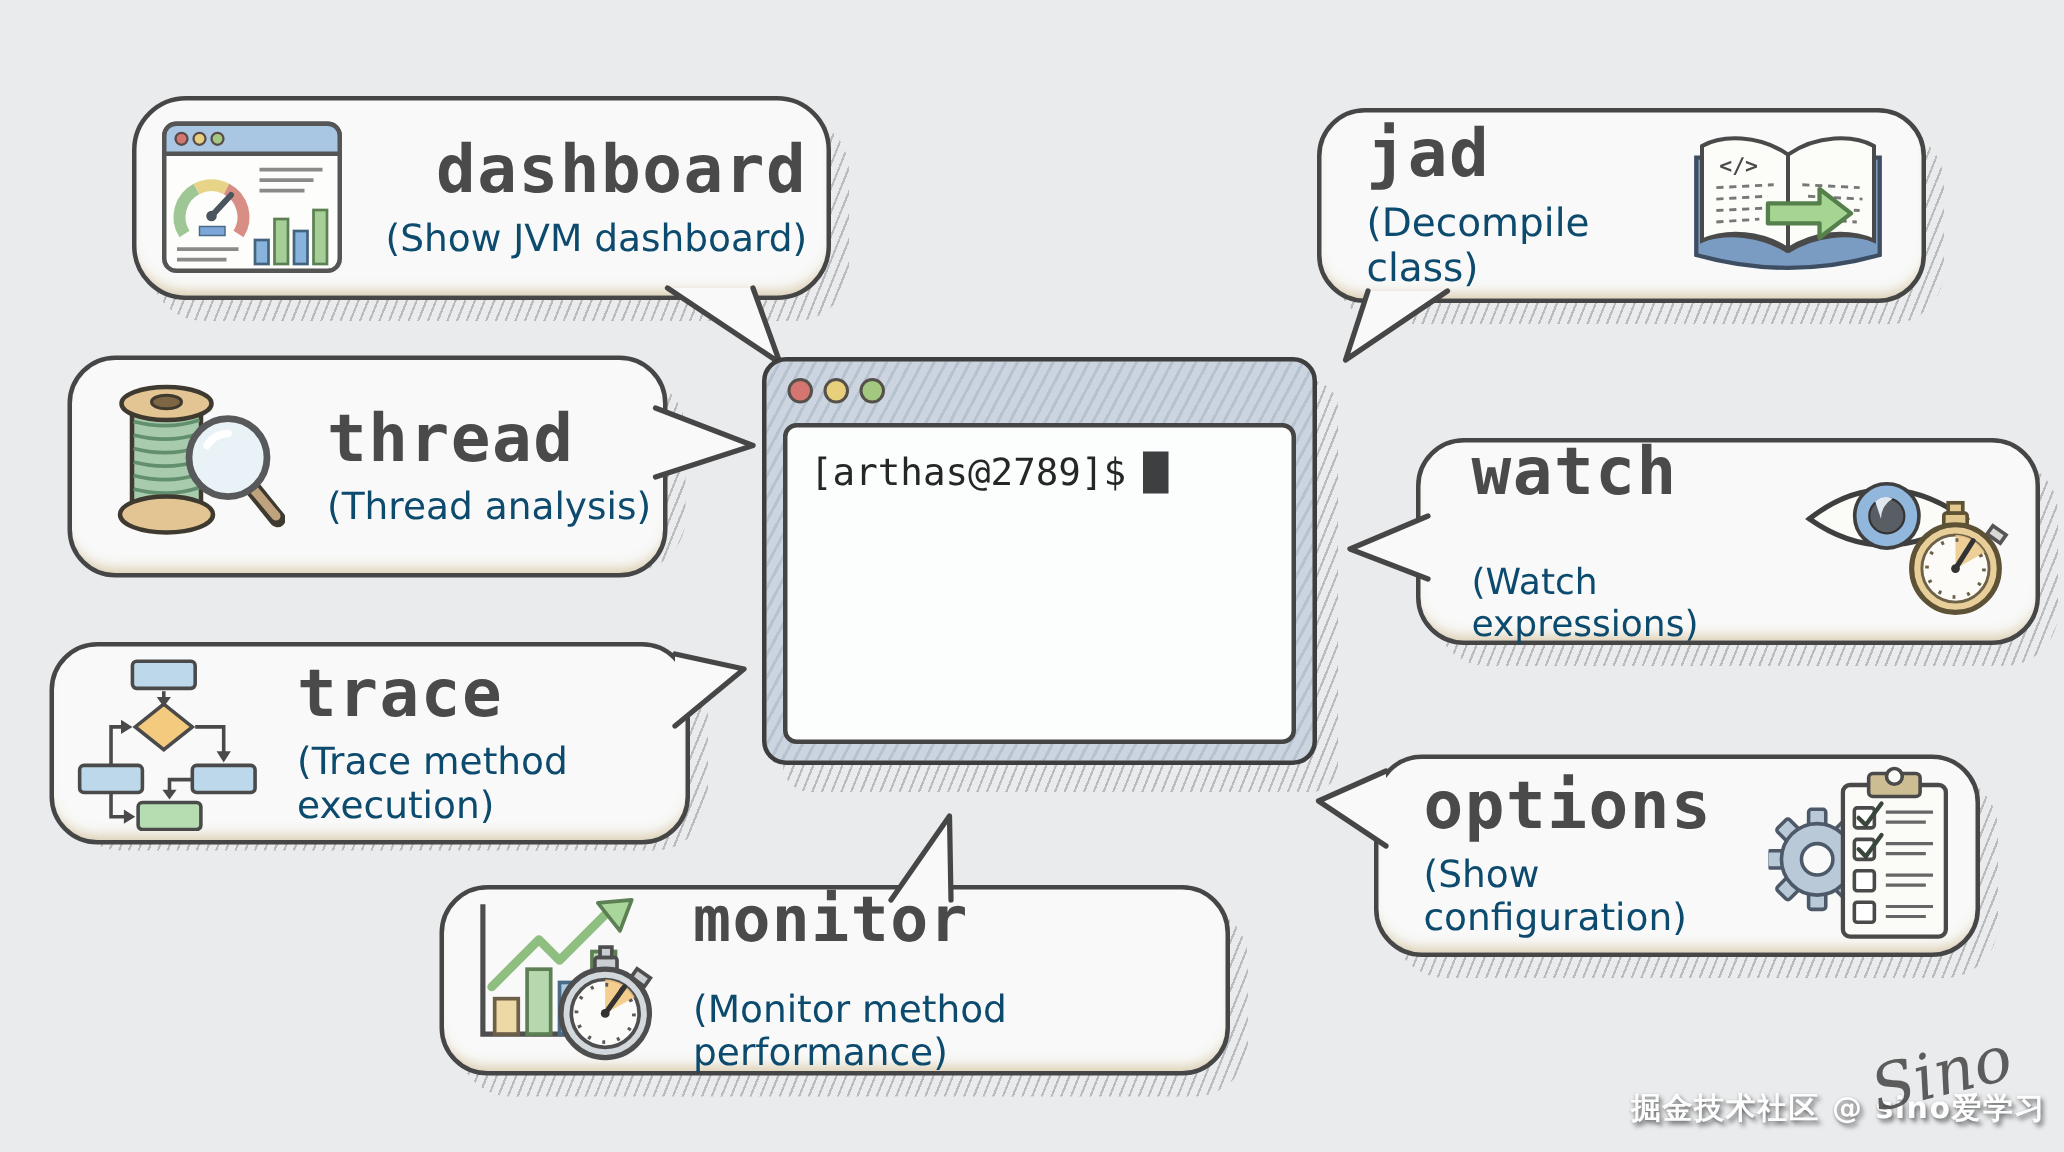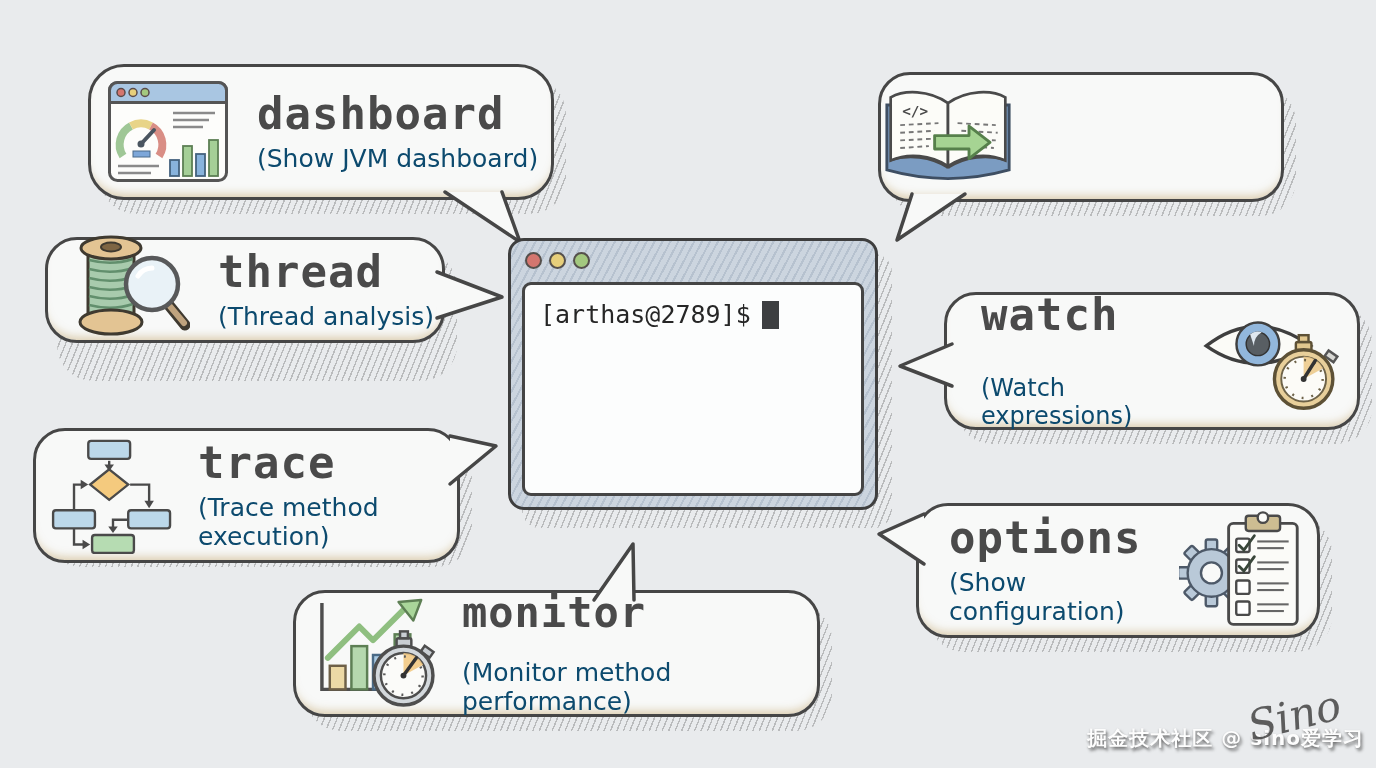--- a/index.html
+++ b/index.html
@@ -148,27 +148,27 @@
         <line x1="66" y1="40" x2="102" y2="40" stroke="#8a8a8a" stroke-width="2.5"></line>
         <line x1="66" y1="47" x2="96" y2="47" stroke="#8a8a8a" stroke-width="2.5"></line>
         <line x1="11" y1="86" x2="52" y2="86" stroke="#8a8a8a" stroke-width="2.5"></line>
         <line x1="11" y1="93" x2="44" y2="93" stroke="#8a8a8a" stroke-width="2.5"></line>
         <rect x="63" y="80" width="9" height="16" fill="#88b3dc" stroke="#44627e" stroke-width="1.8"></rect>
         <rect x="76" y="66" width="9" height="30" fill="#a5cf97" stroke="#5d7f54" stroke-width="1.8"></rect>
         <rect x="89" y="74" width="9" height="22" fill="#88b3dc" stroke="#44627e" stroke-width="1.8"></rect>
         <rect x="102" y="60" width="9" height="36" fill="#a5cf97" stroke="#5d7f54" stroke-width="1.8"></rect>
       </svg>
     </span>
-    <div class="txt" style="margin-left:28px;">
+    <div class="txt" style="margin-left:28px;text-align:right;">
       <span class="cmd">dashboard</span>
       <span class="desc">(Show JVM dashboard)</span>
     </div>
   </div>
 
-  <div class="bubble" style="left:45px;top:237px;width:400px;height:106px;align-items:center;">
+  <div class="bubble" style="left:45px;top:237px;width:400px;height:148px;align-items:center;">
     <span class="icon" style="margin-left:16px;">
       <svg width="126" height="112" viewBox="0 0 126 112">
         <rect x="24" y="16" width="46" height="70" fill="#a8cbad" stroke="#3f3a30" stroke-width="3"></rect>
         <path d="M25 26 q23 6 44 -1" fill="none" stroke="#628f6d" stroke-width="2.5"></path>
         <path d="M25 35 q23 6 44 -1" fill="none" stroke="#628f6d" stroke-width="2.5"></path>
         <path d="M25 44 q23 6 44 -1" fill="none" stroke="#628f6d" stroke-width="2.5"></path>
         <path d="M25 53 q23 6 44 -1" fill="none" stroke="#628f6d" stroke-width="2.5"></path>
         <path d="M25 62 q23 6 44 -1" fill="none" stroke="#628f6d" stroke-width="2.5"></path>
         <path d="M25 71 q23 6 44 -1" fill="none" stroke="#628f6d" stroke-width="2.5"></path>
         <ellipse cx="47" cy="88" rx="31" ry="12" fill="#e3c493" stroke="#3f3a30" stroke-width="3"></ellipse>
@@ -233,20 +233,24 @@
         <circle cx="95" cy="80" r="3" fill="#333"></circle>
       </svg>
     </span>
     <div class="txt" style="margin-left:24px;gap:16px;">
       <span class="cmd" style="font-size:42px;">monitor</span>
       <span class="desc">(Monitor method performance)</span>
     </div>
   </div>
 
   <div class="bubble" style="left:878px;top:72px;width:406px;height:130px;">
+    <div class="txt" style="margin-left:30px;flex:1;">
+      <span class="cmd">jad</span>
+      <span class="desc" style="font-size:26px;">(Decompile class)</span>
+    </div>
     <span class="icon" style="margin-right:22px;">
       <svg width="134" height="107" viewBox="0 0 140 112">
         <path d="M6 22 V90 Q70 108 134 90 V22 Z" fill="#7b9cc2" stroke="#3e4e62" stroke-width="3"></path>
         <path d="M70 20 C50 6 24 6 10 14 L10 80 C28 72 52 74 70 86 Z" fill="#fcfcf8" stroke="#4a4a4a" stroke-width="2.8"></path>
         <path d="M70 20 C90 6 116 6 130 14 L130 80 C112 72 88 74 70 86 Z" fill="#fcfcf8" stroke="#4a4a4a" stroke-width="2.8"></path>
         <path d="M10 80 C28 74 52 76 70 88" fill="none" stroke="#4a4a4a" stroke-width="2"></path>
         <path d="M130 80 C112 74 88 76 70 88" fill="none" stroke="#4a4a4a" stroke-width="2"></path>
         <line x1="70" y1="20" x2="70" y2="86" stroke="#4a4a4a" stroke-width="2"></line>
         <text x="22" y="33" font-family="DejaVu Sans Mono, monospace" font-size="15" font-weight="bold" fill="#4a4a4a">&lt;/&gt;</text>
         <line x1="20" y1="43" x2="60" y2="41" stroke="#777" stroke-width="2" stroke-dasharray="5 4"></line>

